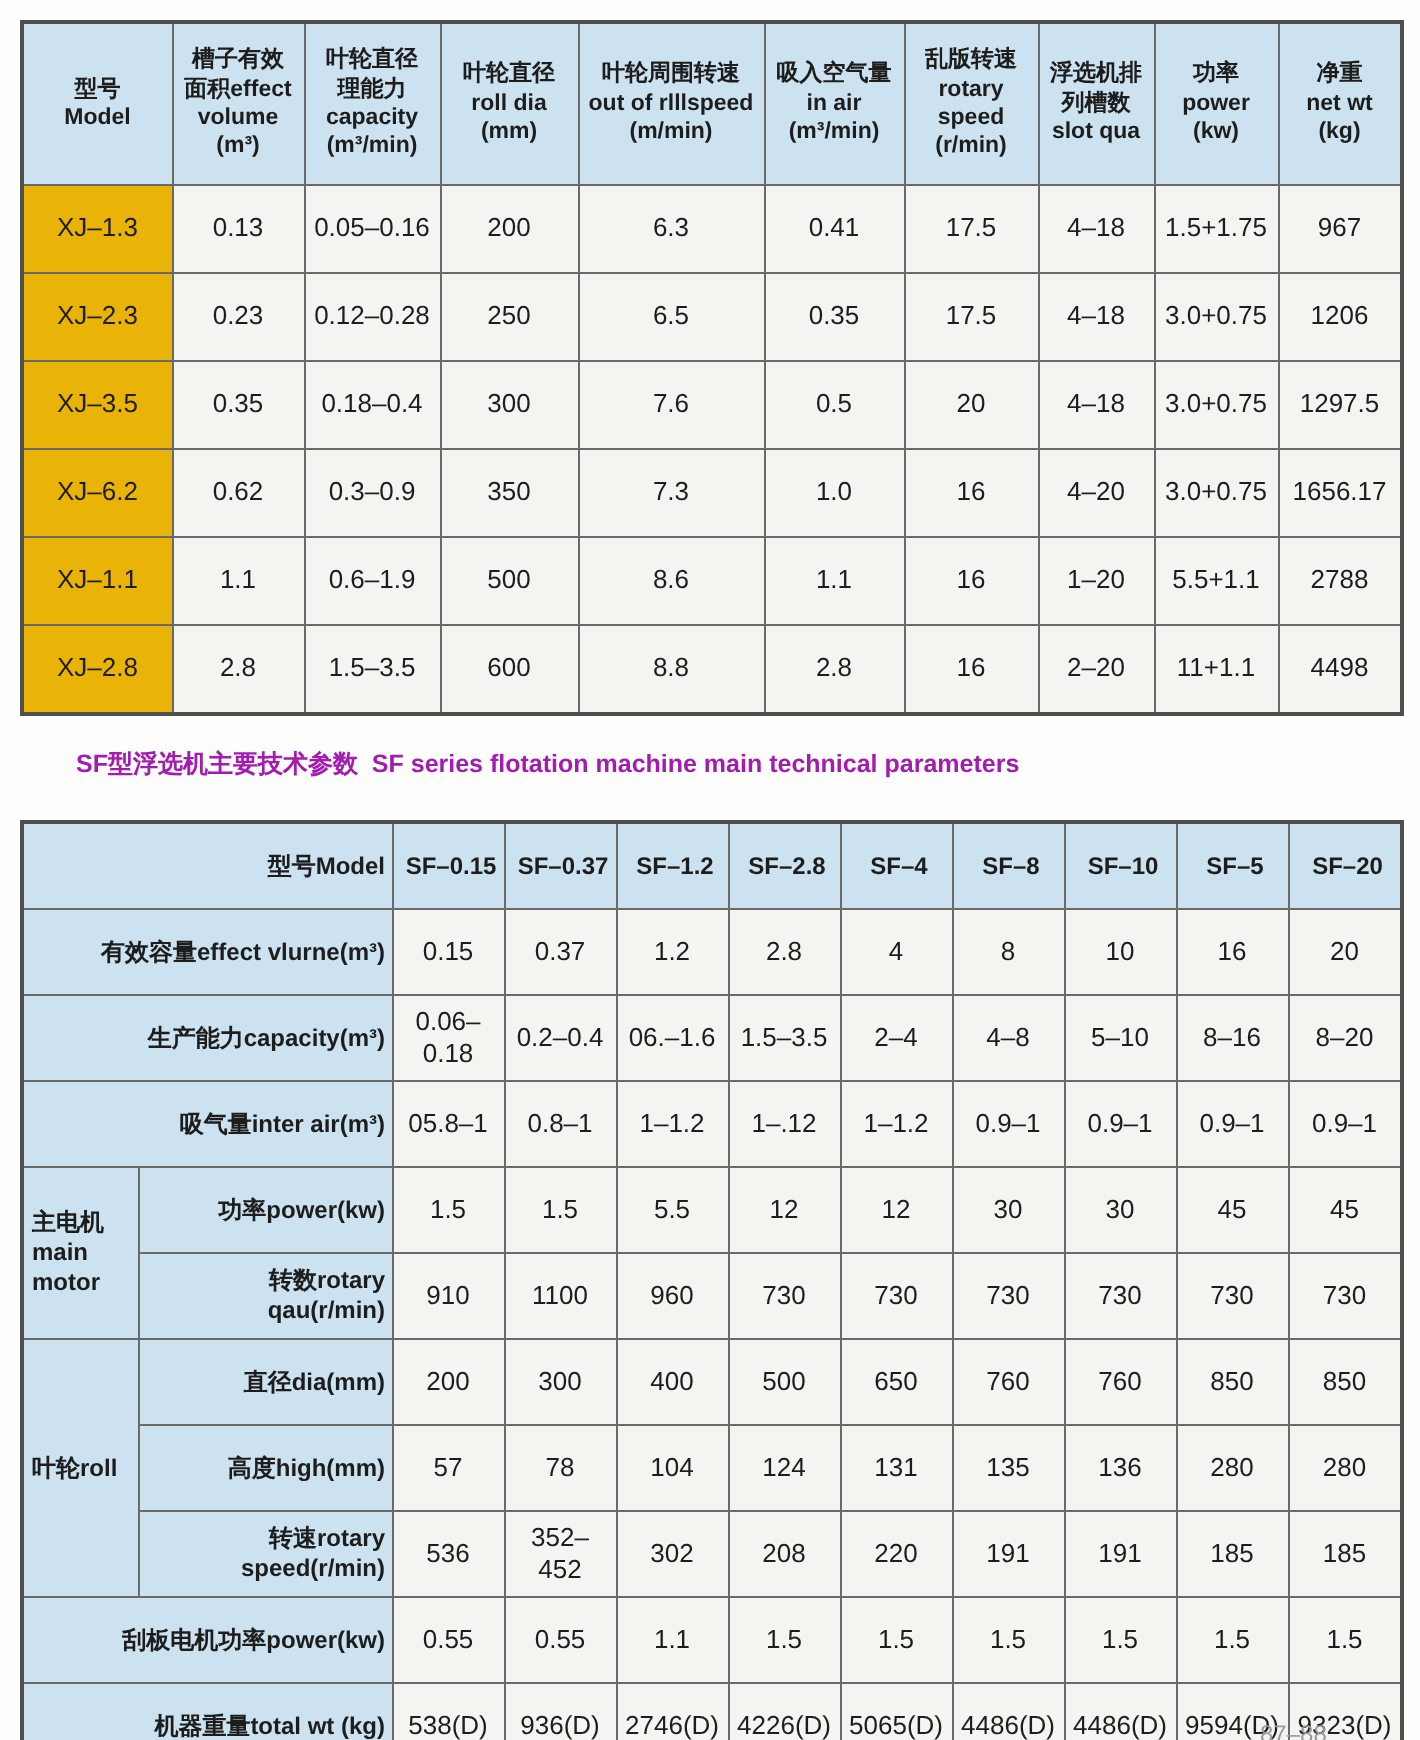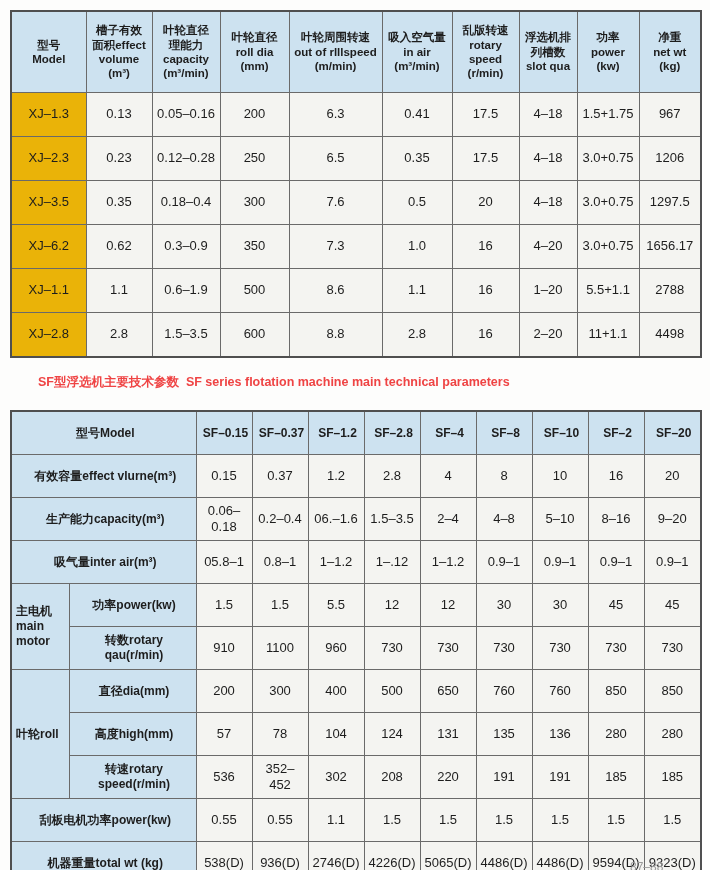--- a/index.html
+++ b/index.html
@@ -24,26 +24,26 @@
   .hd{
     background:#cde2f0;
     font-weight:bold;font-size:11.5px;
     white-space:pre-line;
     height:76px;
   }
   .t1 tr.data td{height:39px;}
   td.model{background:#eab308;}
   .caption{
     margin:16px 0 0 28px;
-    color:#ef4444;font-size:12.5px;font-weight:bold;
+    color:#a21caf;font-size:12.5px;font-weight:bold;
     white-space:pre;
   }
   .t2 td{height:38px;}
   td.lbl{
-    background:#cde2f0;text-align:center;
+    background:#cde2f0;text-align:right;
     font-weight:bold;font-size:12px;
     padding-left:6px;white-space:pre-line;
   }
   td.grp{background:#cde2f0;text-align:left;font-weight:bold;font-size:12px;padding-left:4px;white-space:pre-line;}
   .footer-frag{
     position:absolute;left:630px;top:860px;
     color:#9a9a9a;font-size:12px;white-space:pre;
   }
 </style>
 </head>
@@ -193,21 +193,21 @@
     <tbody>
         <tr>
       <td colspan="2" class="lbl">型号Model</td>
       <td class="lbl" style="text-align:center;">SF–0.15</td>
       <td class="lbl" style="text-align:center;">SF–0.37</td>
       <td class="lbl" style="text-align:center;">SF–1.2</td>
       <td class="lbl" style="text-align:center;">SF–2.8</td>
       <td class="lbl" style="text-align:center;">SF–4</td>
       <td class="lbl" style="text-align:center;margin-left:24px;">SF–8</td>
       <td class="lbl" style="text-align:center;">SF–10</td>
-      <td class="lbl" style="text-align:center;">SF–2</td>
+      <td class="lbl" style="text-align:center;">SF–5</td>
       <td class="lbl" style="text-align:center;">SF–20</td>
     </tr>
     <tr>
       <td colspan="2" class="lbl">有效容量effect vlurne(m³)</td>
       <td>0.15</td>
       <td>0.37</td>
       <td>1.2</td>
       <td>2.8</td>
       <td>4</td>
       <td>8</td>
@@ -218,21 +218,21 @@
     <tr>
       <td colspan="2" class="lbl">生产能力capacity(m³)</td>
       <td>0.06–0.18</td>
       <td>0.2–0.4</td>
       <td>06.–1.6</td>
       <td>1.5–3.5</td>
       <td>2–4</td>
       <td>4–8</td>
       <td>5–10</td>
       <td>8–16</td>
-      <td>9–20</td>
+      <td>8–20</td>
     </tr>
     <tr>
       <td colspan="2" class="lbl">吸气量inter air(m³)</td>
       <td>05.8–1</td>
       <td>0.8–1</td>
       <td>1–1.2</td>
       <td>1–.12</td>
       <td>1–1.2</td>
       <td>0.9–1</td>
       <td>0.9–1</td>

